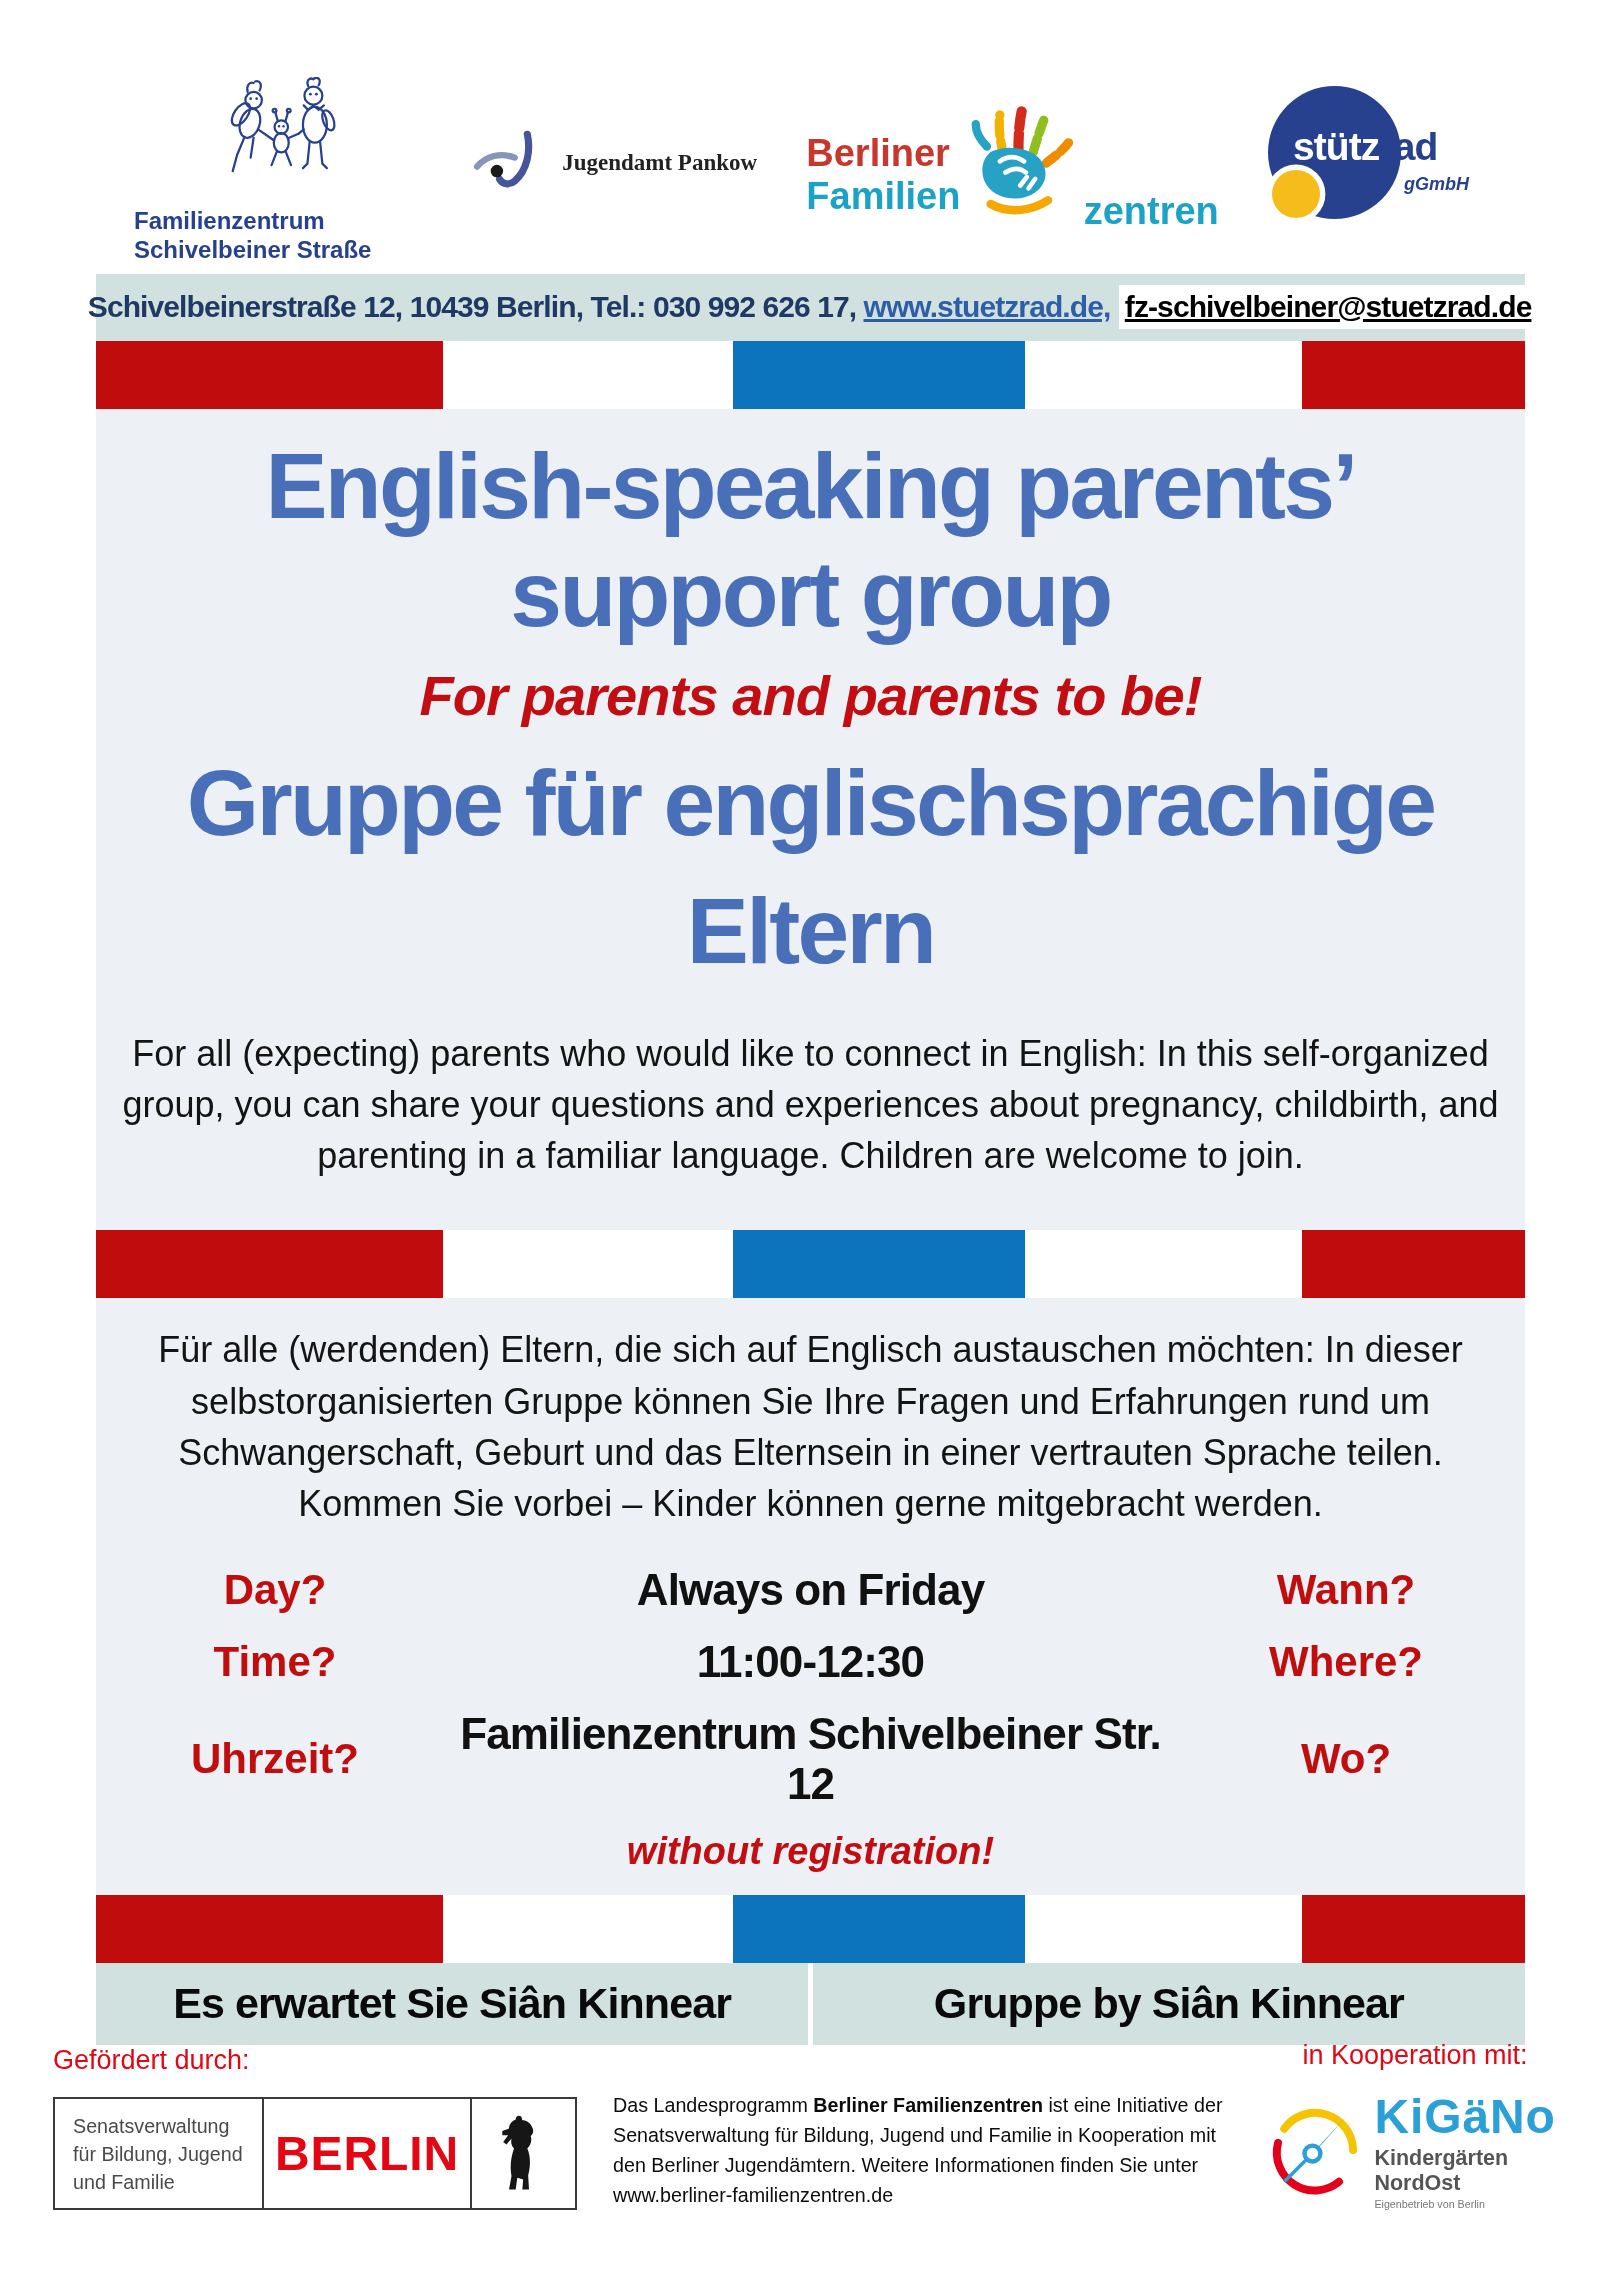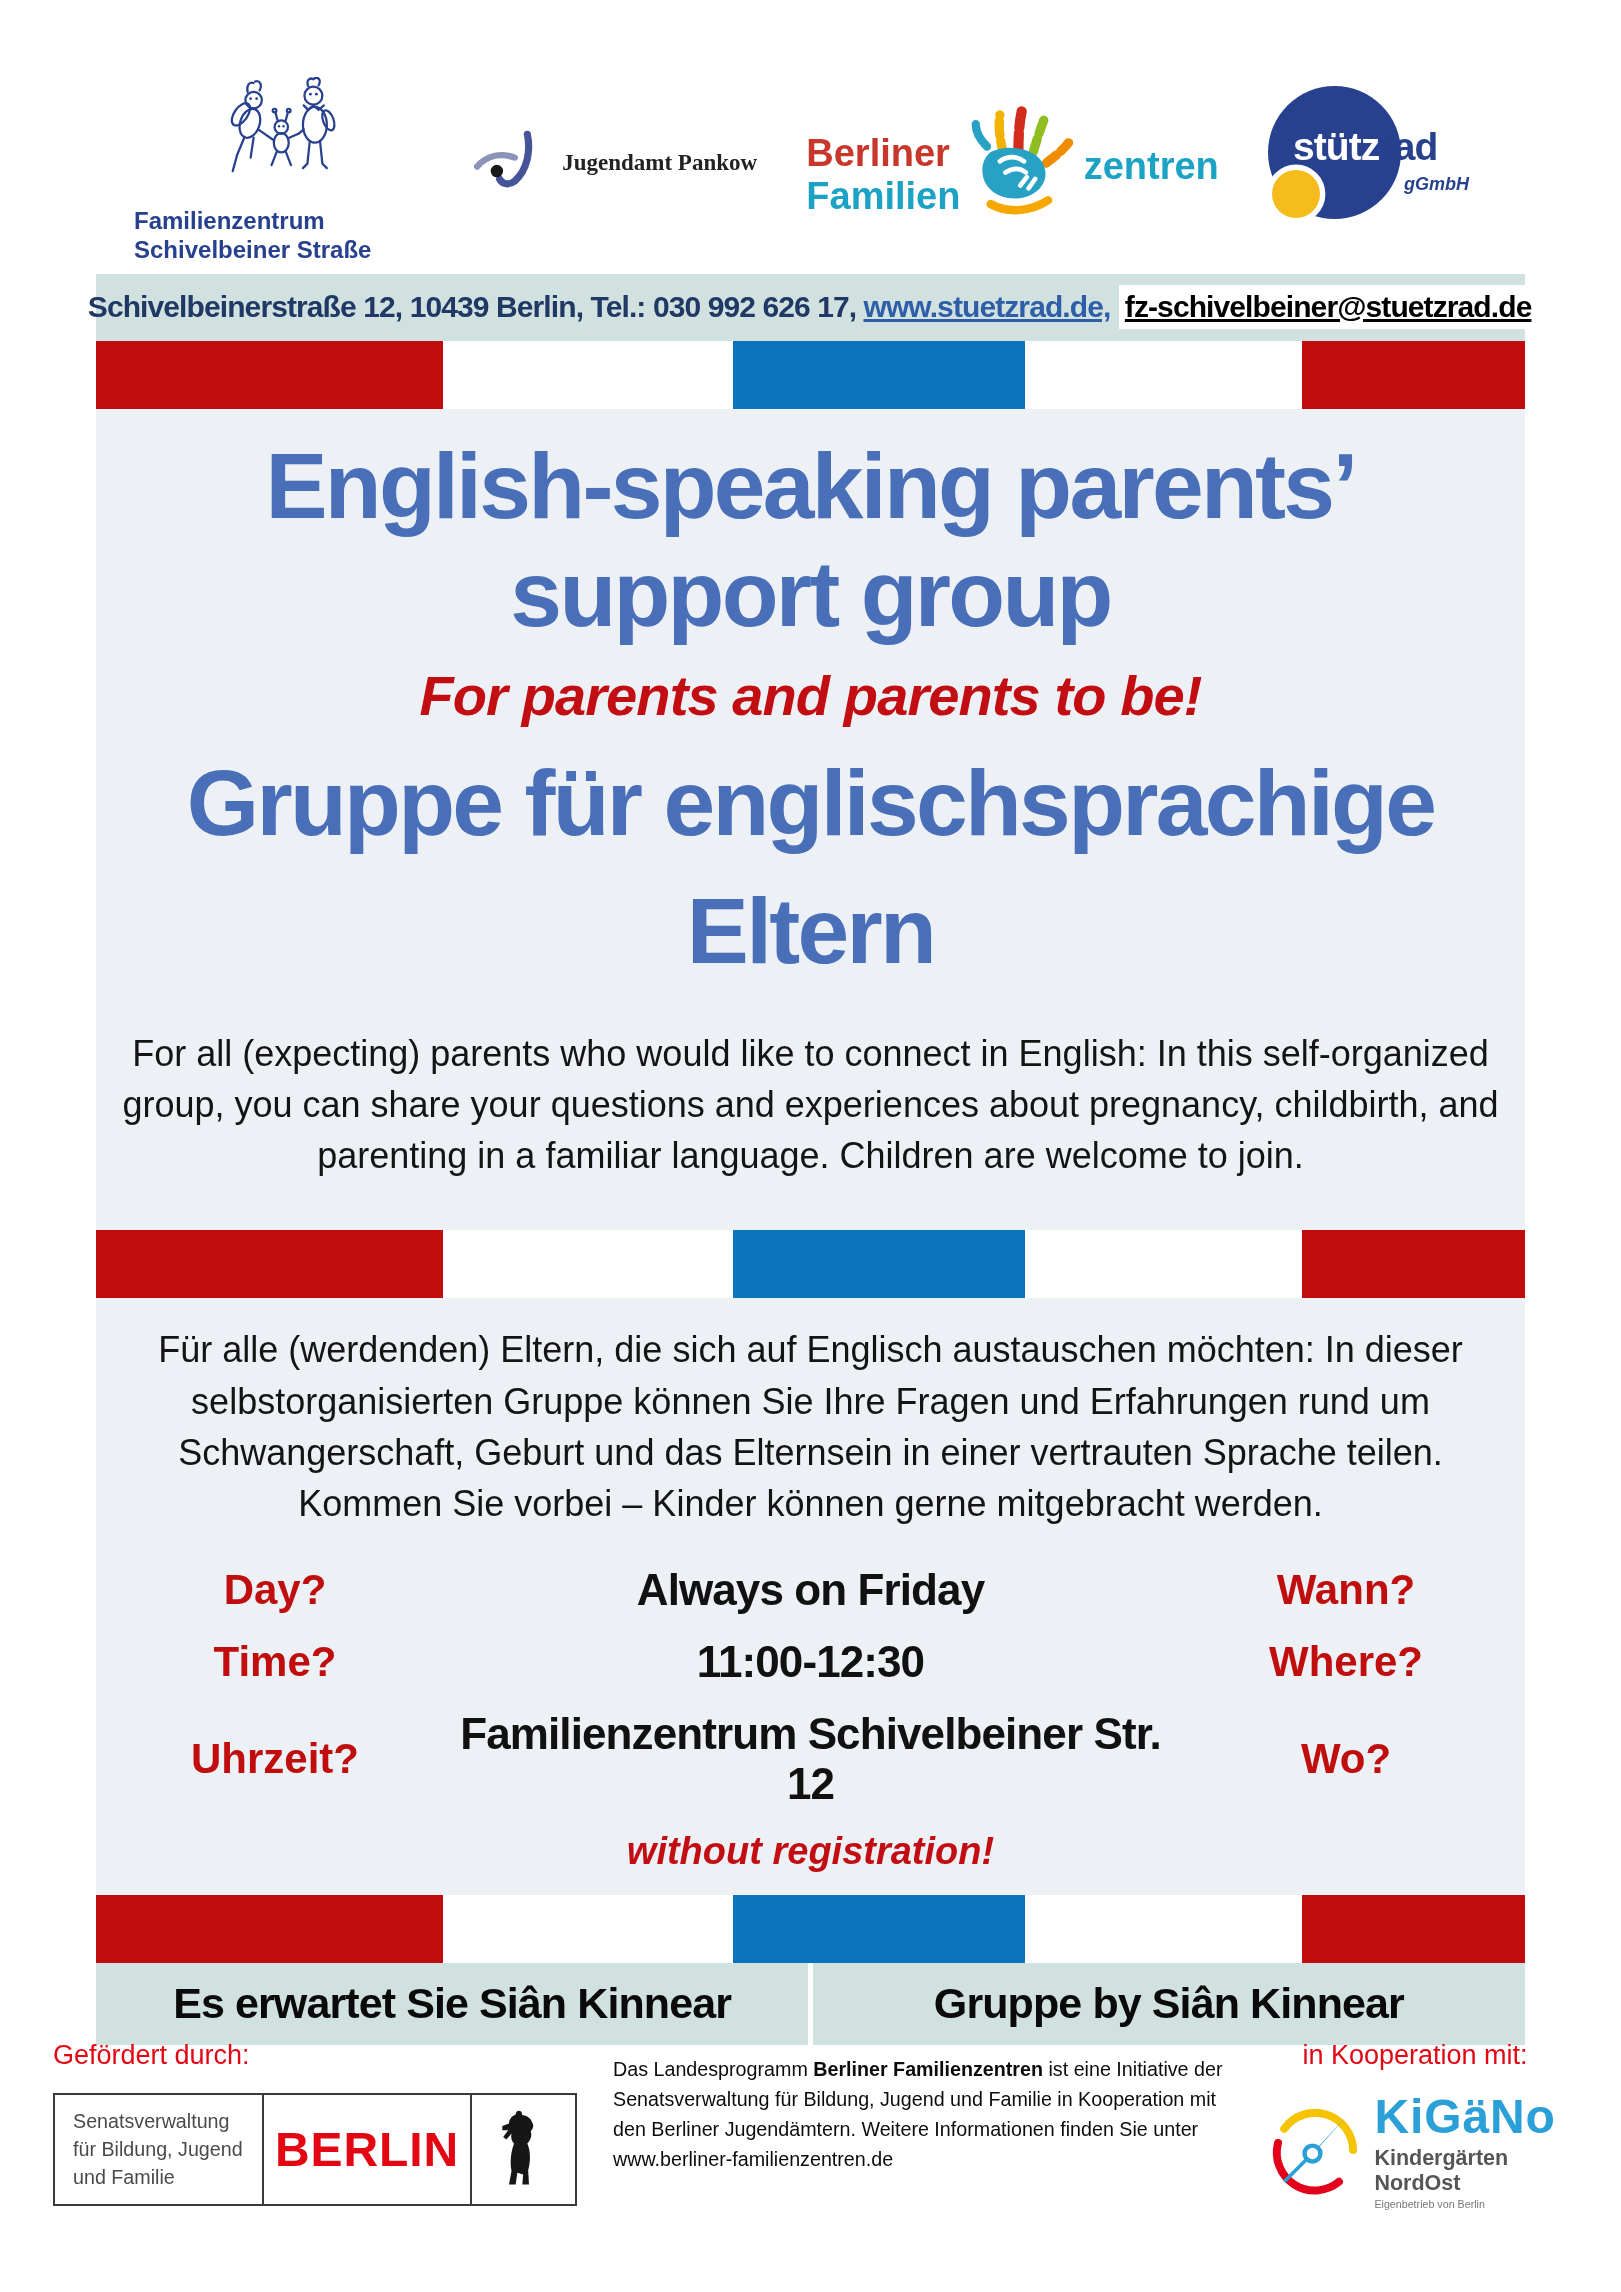--- a/index.html
+++ b/index.html
@@ -15,21 +15,21 @@
   .logo-fz svg { width:197px; height:127px; margin-left:54px; }
   .fz-text { color:#27418f; font-weight:bold; font-size:24px; line-height:29.6px; margin-top:1.8px; }
   .logo-ja { display:flex; align-items:center; gap:6px; margin-top:52px;font-family:Liberation Serif, serif; }
   .logo-ja svg { width:86px; height:68px; }
   .ja-label { color:#222; font-weight:bold; font-size:23px; }
   .logo-bf { display:flex; align-items:flex-start; margin-top:25px; }
   .bf-col { display:flex; flex-direction:column; margin-top:30px; }
   .bf-red  { color:#c8372b; font-weight:bold; font-size:38px; line-height:43px; }
   .bf-teal { color:#1ba2c4; font-weight:bold; font-size:38px; line-height:43px; }
   .logo-bf svg { width:134px; height:115px; margin:0 -7.2px 0 -3.6px; }
-  .bf-zentren { margin-top:43px; }
+  .bf-zentren { margin-top:88px; }
   .logo-sr { position:relative; width:228px; height:157px; margin-top:9px; }
   .sr-circle { position:absolute; left:0; top:0; width:133px; height:133px;
                border-radius:50%; background:var(--logo_navy,#27418f); }
   .sr-yellow { position:absolute; left:3.6px; top:84px; width:48px; height:48px;
                border-radius:50%; background:#f6bc1b; box-shadow:0 0 0 5.4px #fff; }
   .sr-word { position:absolute; left:25px; top:39px; font-size:39px; font-weight:bold;
              letter-spacing:-0.9px; white-space:nowrap; }
   .sr-stutz { color:#fff; } .sr-rad { color:var(--logo_navy,#27418f); }
   .sr-ggmbh { position:absolute; left:136px; top:88px; font-size:18px; font-weight:bold;
               font-style:italic; color:var(--logo_navy,#27418f); }
@@ -72,21 +72,21 @@
           text-align:center; margin-top:21.5px; }
 
   
   .hosts { margin:0 96px; height:82px; display:flex; gap:4.5px; }
   .host-cell { flex:1; background:var(--teal_band,#d1e1df); display:flex; align-items:center;
                justify-content:center; font-size:43px; font-weight:bold; color:#0a0a0a;
                letter-spacing:-0.9px; }
 
   
   .footer { position:absolute; left:53px; right:54px; top:2040px;
-            display:flex; justify-content:space-between; }
+            display:flex; justify-content:space-between;align-items:flex-end; }
   .f-label { color:var(--footer_red,#e30613); font-size:27px; }
   .f-left { width:537px; }
   .senate-box { margin-top:21.5px; width:524px; height:113px; border:2.7px solid #3a3a3a;
                 display:flex; box-sizing:border-box; background:#fff; }
   .sb-text { width:209px; border-right:2.7px solid #3a3a3a; color:#4a4a4a; font-size:19.7px;
              line-height:28px; display:flex; flex-direction:column; justify-content:center;
              padding-left:18px; box-sizing:border-box; }
   .sb-berlin { width:206px; border-right:2.7px solid #3a3a3a; display:flex; align-items:center;
                justify-content:center; color:var(--footer_red,#e30613); font-weight:bold;
                font-size:48px; letter-spacing:0.9px; }

